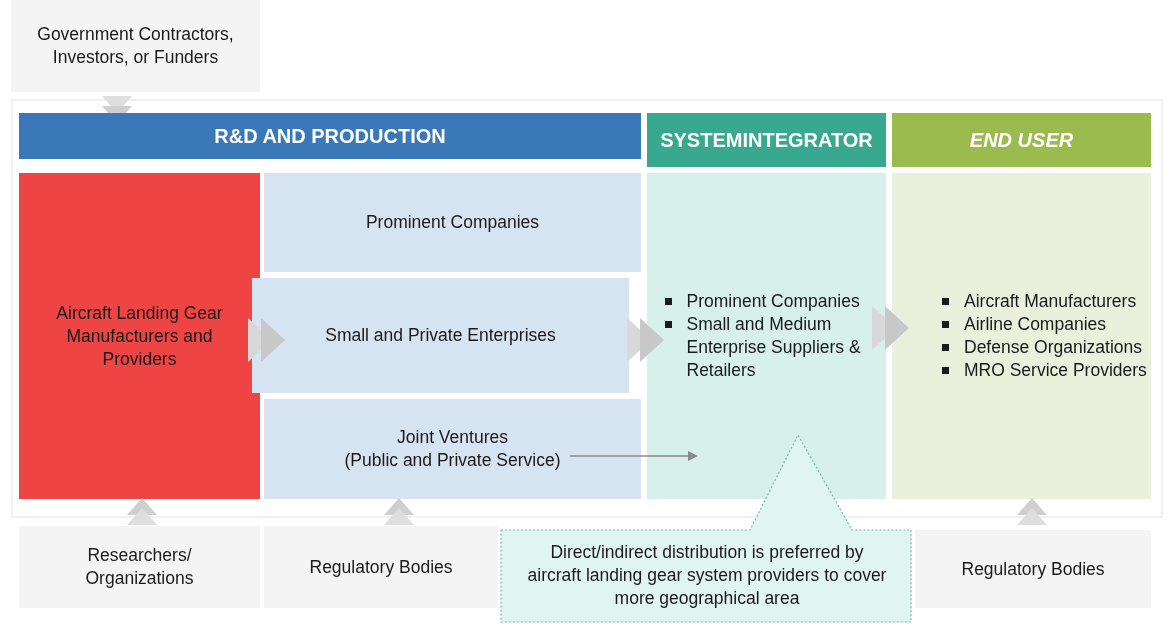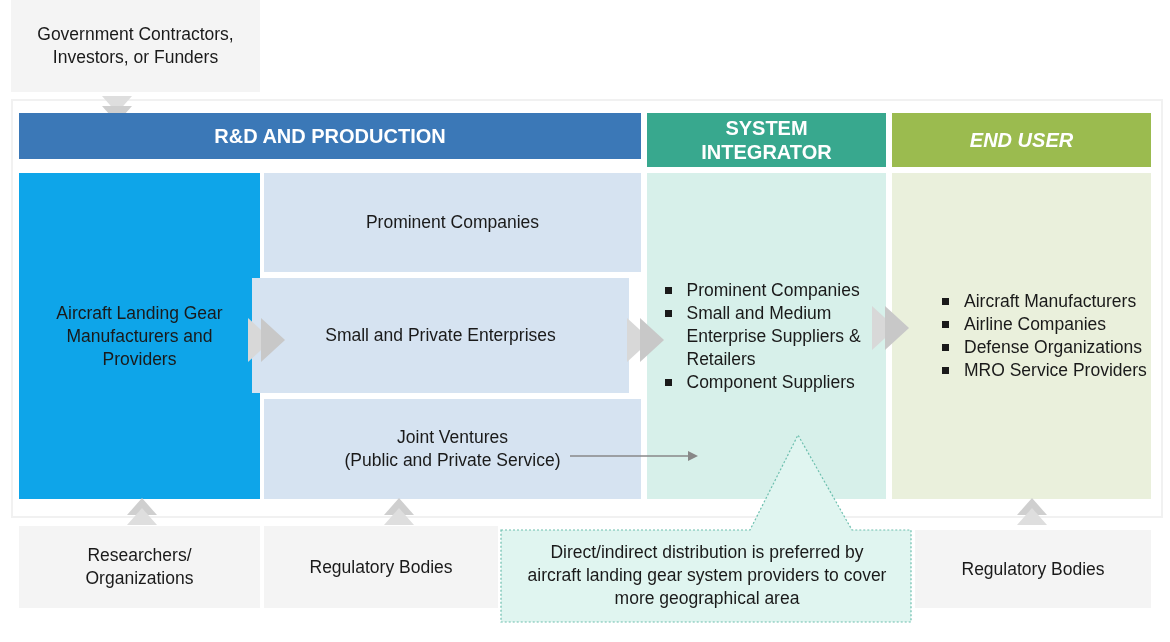--- a/index.html
+++ b/index.html
@@ -30,48 +30,47 @@
 </div>
 
 <div class="abs frame"></div>
 
 <div class="chev down back" style="left:102px;top:96px;"></div>
 <div class="chev down" style="left:102px;top:106px;"></div>
 
 <div class="abs hdr center" style="left:19px;top:113px;width:622px;height:46px;background:#3b78b7;">
   <span>R&amp;D AND PRODUCTION</span>
 </div>
-<div class="abs hdr center" style="left:647px;top:113px;width:239px;height:54px;background:#38a88e;flex-direction:column;">
+<div class="abs hdr center" style="left:647px;top:113px;width:239px;height:54px;background:#38a88e;flex-direction:row;">
   <span>SYSTEM</span>
   <span>INTEGRATOR</span>
 </div>
 <div class="abs hdr center" style="left:892px;top:113px;width:259px;height:54px;background:#9bbb4f;font-style:italic;">
   <span>END USER</span>
 </div>
 
-<div class="abs cell center" style="left:19px;top:173px;width:241px;height:326px;background:#0ea5e9;">
+<div class="abs cell center" style="left:19px;top:173px;width:241px;height:326px;background:#ef4444;">
   <span style="width:200px;">Aircraft Landing Gear Manufacturers and Providers</span>
 </div>
 
 <div class="abs cell center" style="left:264px;top:173px;width:377px;height:99px;background:#d6e3f1;">
   <span>Prominent Companies</span>
 </div>
 <div class="abs cell center" style="left:252px;top:278px;width:377px;height:115px;background:#d6e3f1;">
   <span>Small and Private Enterprises</span>
 </div>
 <div class="abs cell center" style="left:264px;top:399px;width:377px;height:100px;background:#d6e3f1;flex-direction:column;">
   <span>Joint Ventures</span>
   <span>(Public and Private Service)</span>
 </div>
 
 <div class="abs center" style="left:647px;top:173px;width:239px;height:326px;background:#d7f0ea;">
   <ul class="bul" style="width:218px;margin-left:10px;">
     <li>Prominent Companies</li>
     <li>Small and Medium Enterprise Suppliers &amp; Retailers</li>
-    <li>Component Suppliers</li>
   </ul>
 </div>
 
 <div class="abs center" style="left:892px;top:173px;width:259px;height:326px;background:#eaf0dc;padding-left:28px;">
   <ul class="bul" style="width:225px;margin-left:20px;">
     <li>Aircraft Manufacturers</li>
     <li>Airline Companies</li>
     <li>Defense Organizations</li>
     <li>MRO Service Providers</li>
   </ul>

